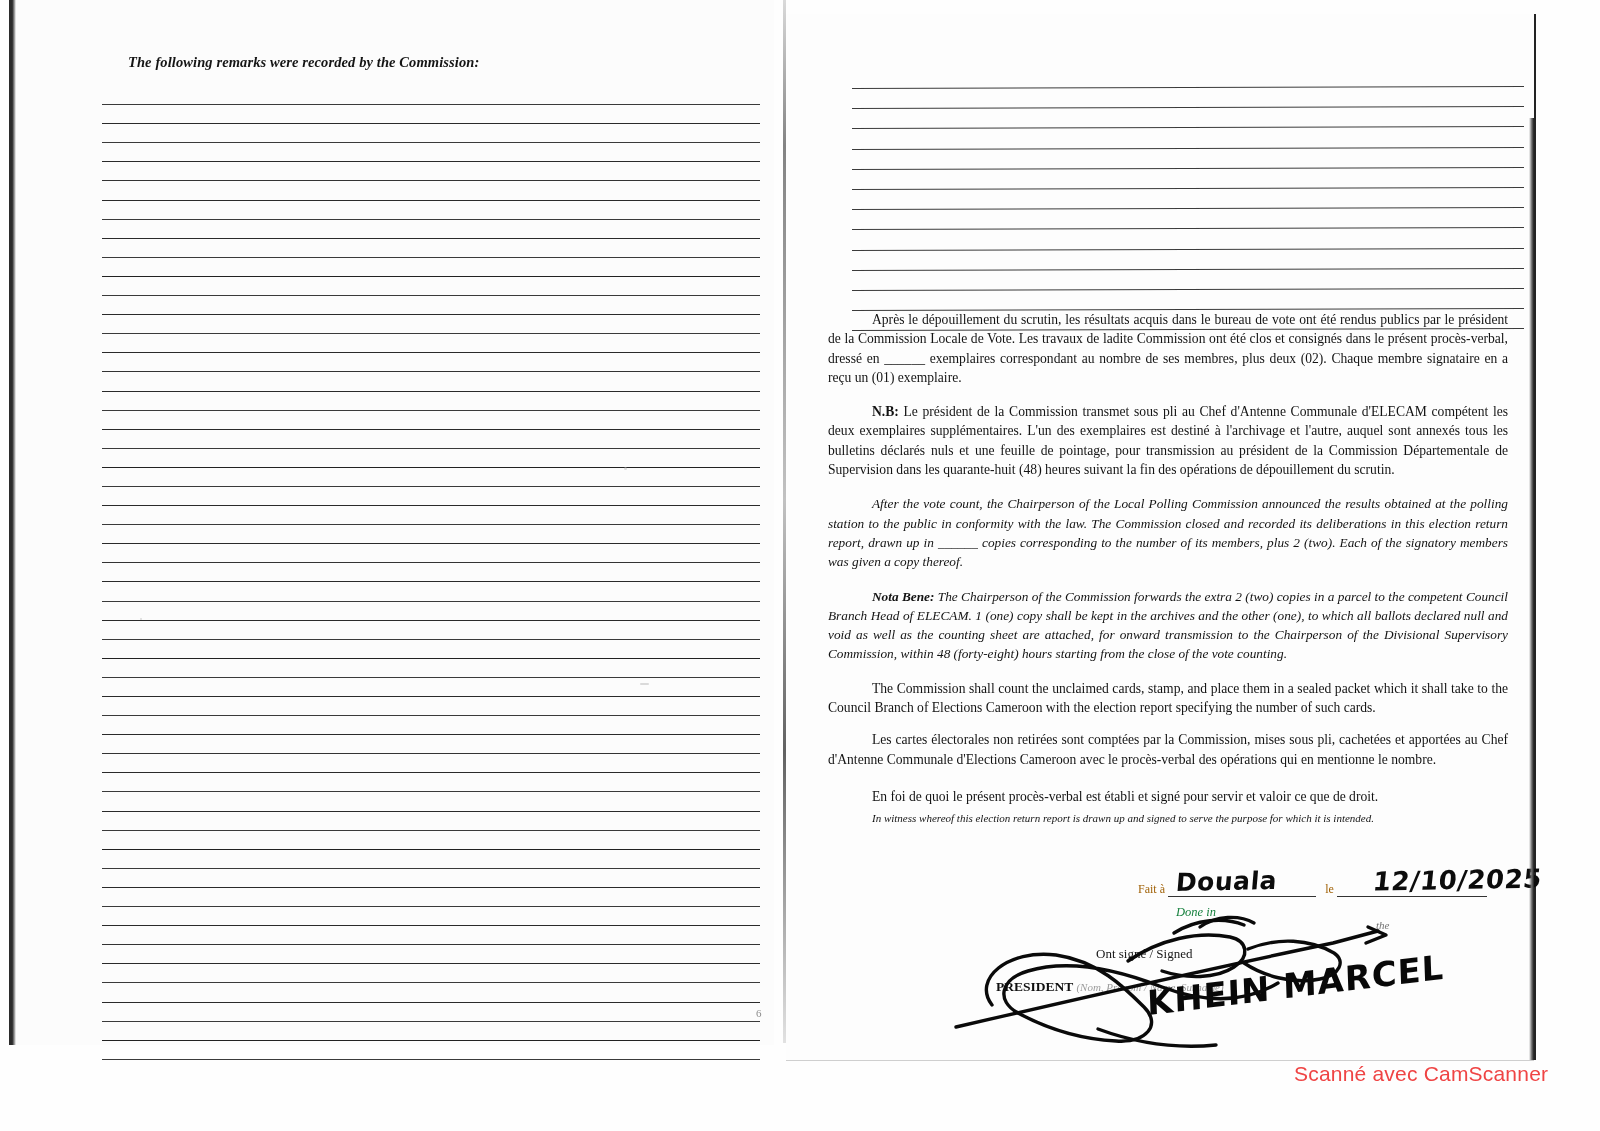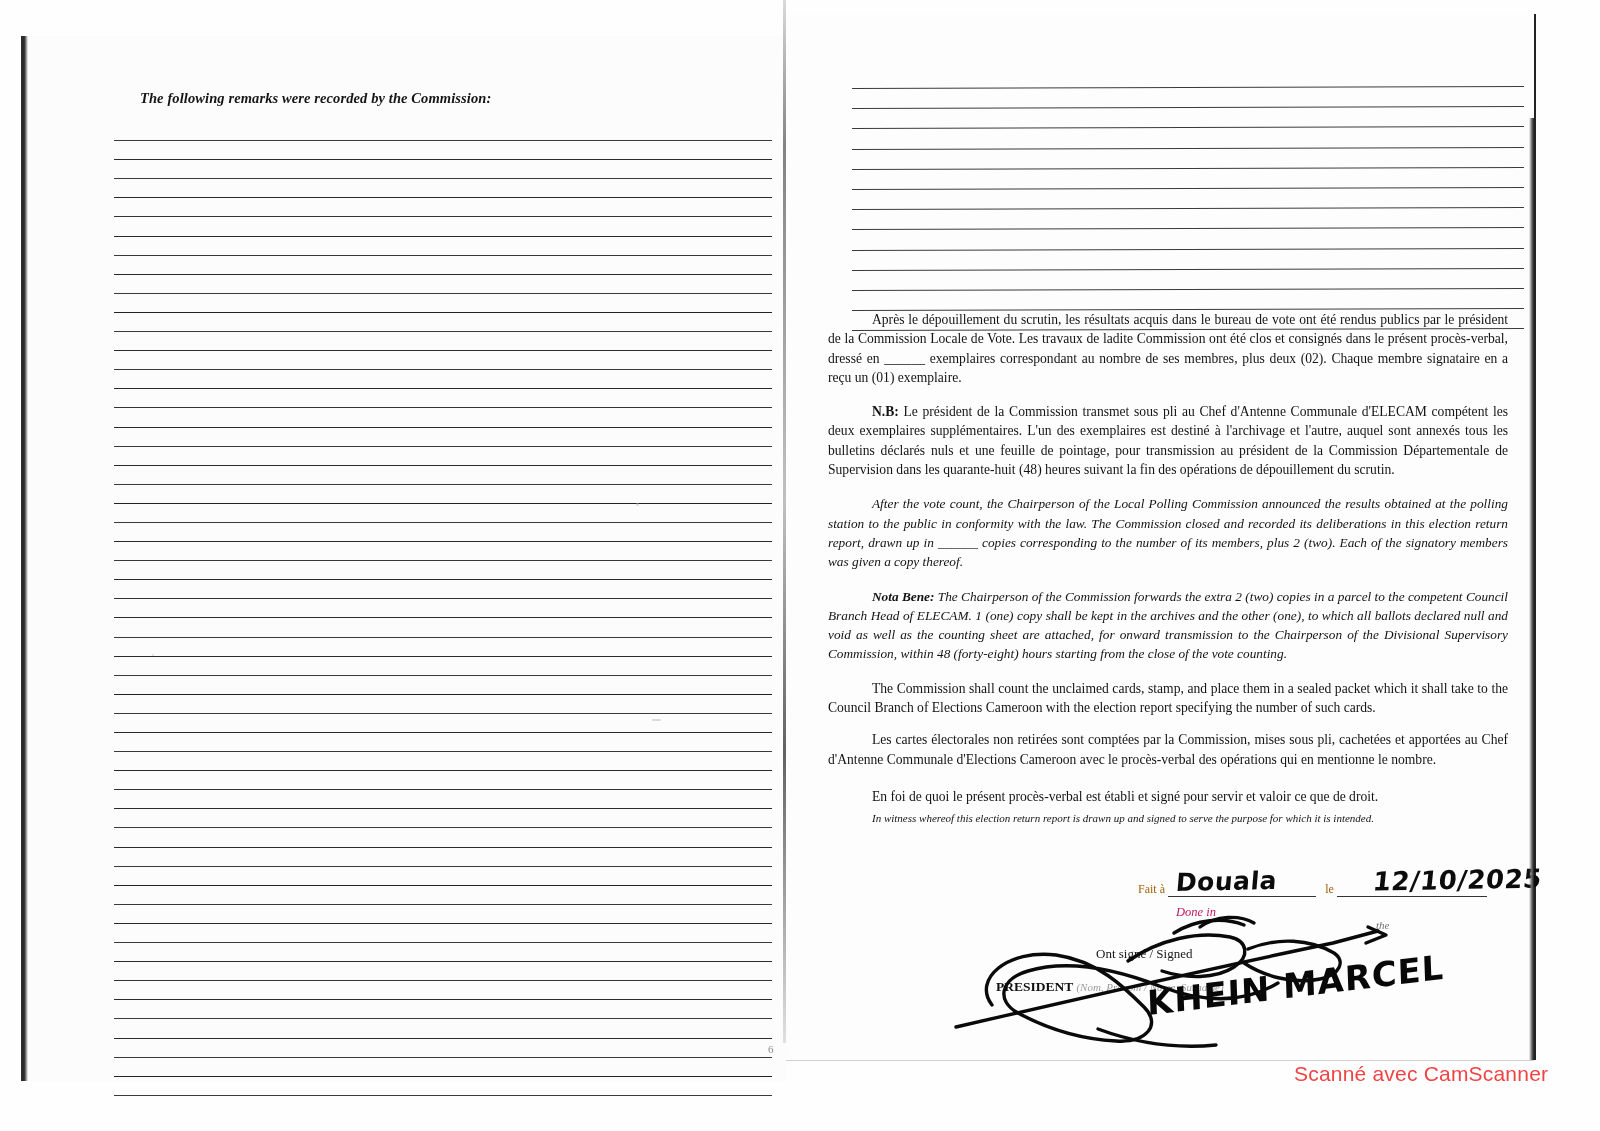--- a/index.html
+++ b/index.html
@@ -16,27 +16,26 @@
     position: relative;
     width: 1600px;
     height: 1131px;
     background: #fefefe;
     overflow: hidden;
   }
 
   
   .sheet-left {
     position: absolute;
-    left: 24px;
+    left: 12px;
     top: 0px;
     width: 762px;
     height: 1045px;
     background: #fcfcfc;
     box-shadow: -3px 0 0 0 #2b2b2b;
-    margin-top: 36px;
   }
   .sheet-left::before {
     content: "";
     position: absolute;
     left: 0; top: 0; bottom: 0;
     width: 4px;
     background: linear-gradient(to right, #1d1d1d, #8f8f8f 55%, rgba(255,255,255,0));
   }
 
   
@@ -225,21 +224,21 @@
     font-size: 26px;
     transform: skewX(-7deg) rotate(-1deg);
   }
 
   .done-in {
     position: absolute;
     left: 348px;
     top: 36px;
     font-size: 12.5px;
     font-style: italic;
-    color: #be185d;
+    color: #15803d;
   }
   .le-it {
     position: absolute;
     left: 548px;
     top: 50px;
     font-size: 11px;
     font-style: italic;
     color: #737373;
   }
 

